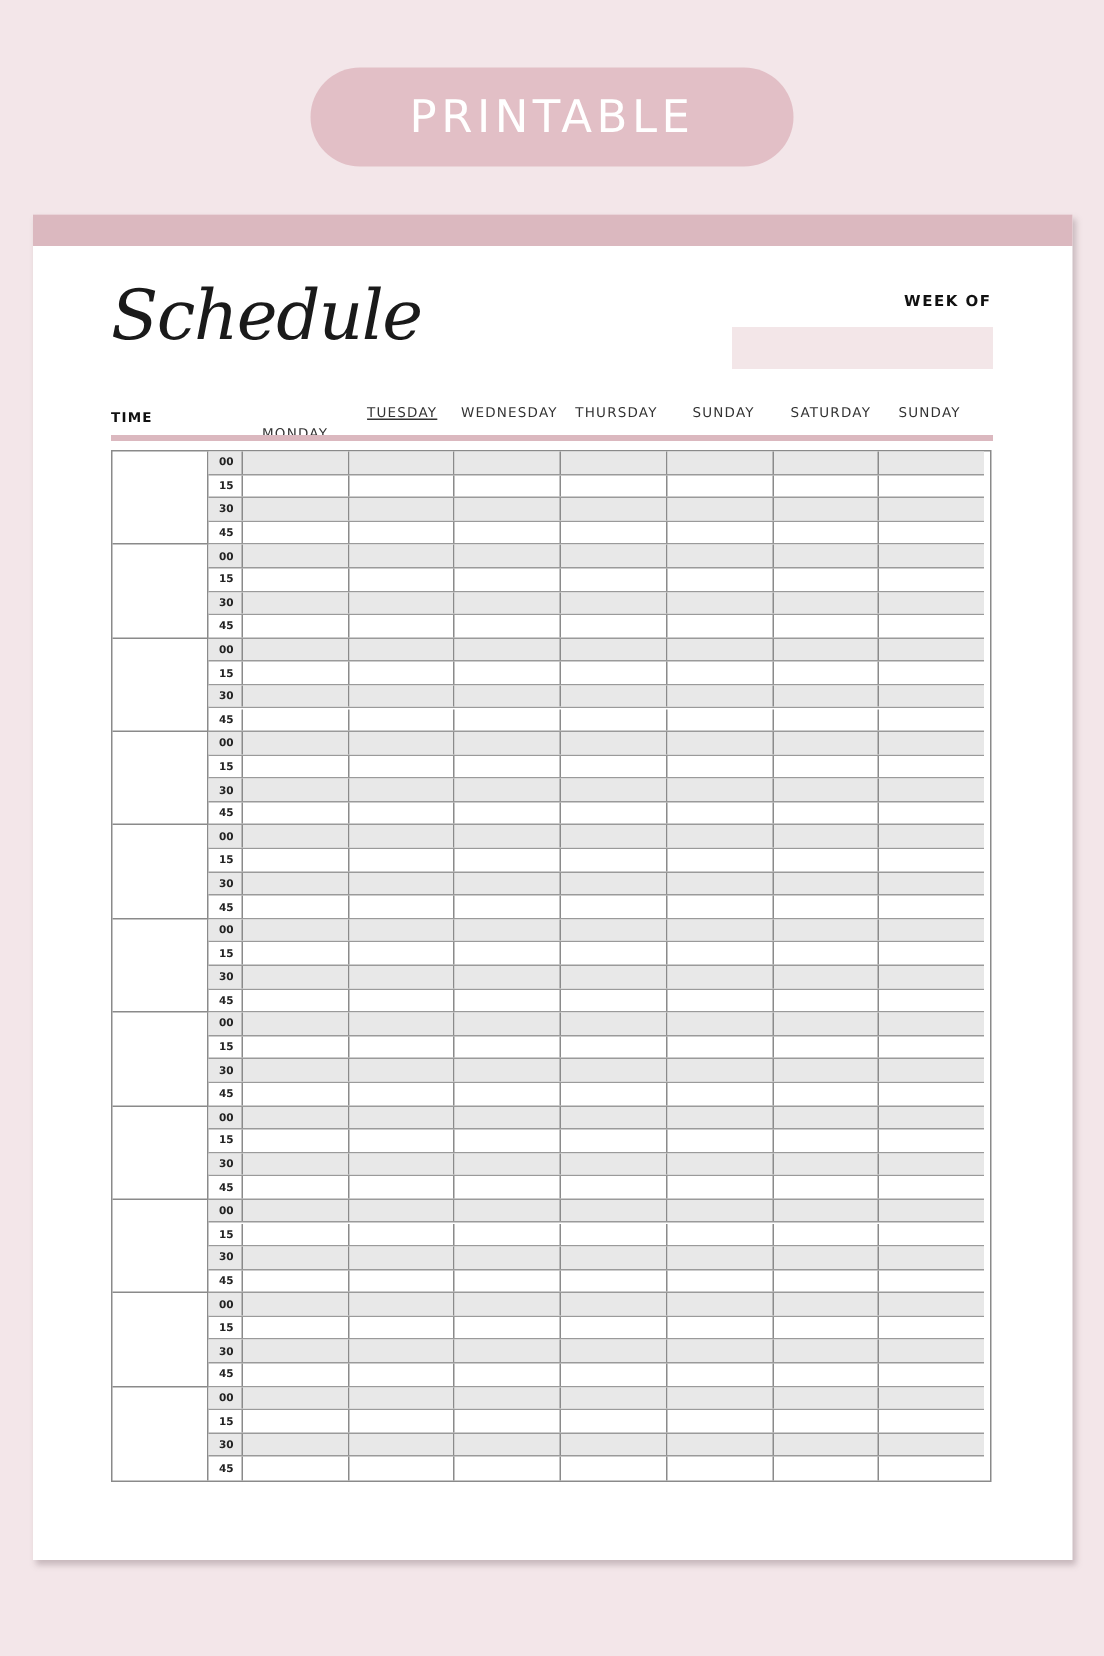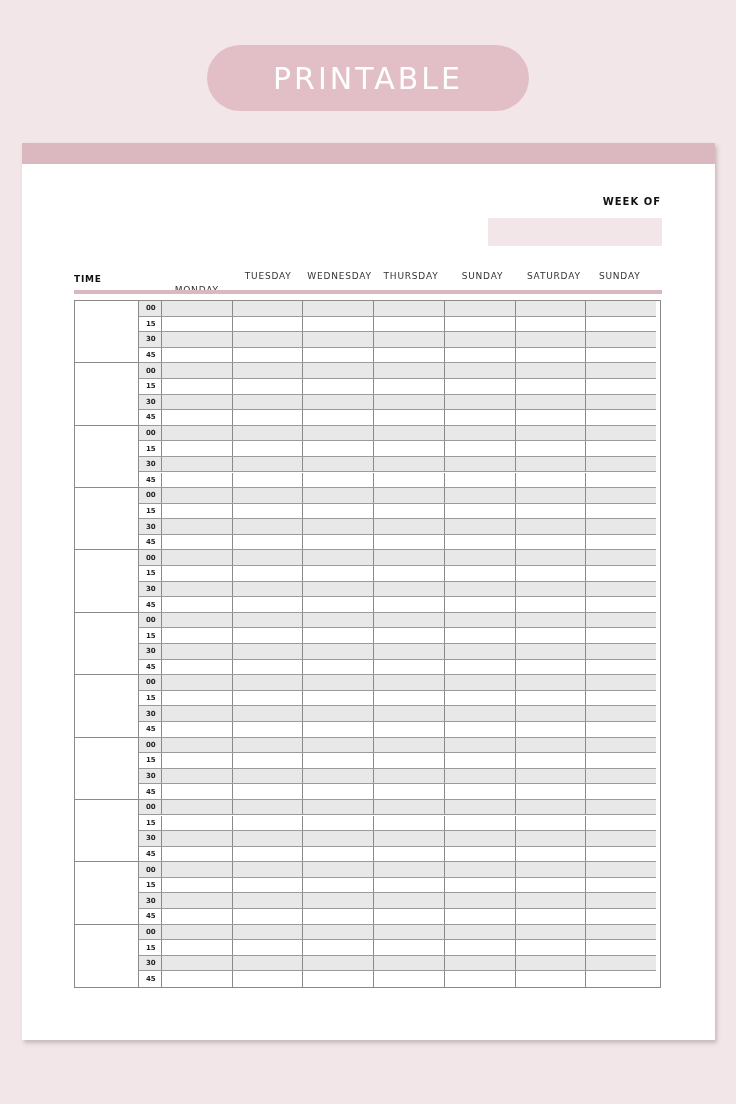--- a/index.html
+++ b/index.html
@@ -65,27 +65,28 @@
 </style>
 </head>
 <body>
 
 <div class="pill">
   <span>PRINTABLE</span>
 </div>
 
 <div class="page">
   <div class="band"></div>
+  <div class="title">Schedule</div>
   <div class="weekof-label">WEEK OF</div>
   <div class="weekof-box"></div>
 
   <div class="hdr time">TIME</div>
   <div id="dayHeaders">
       <div class="hdr" style="left: 139px; width: 71.4286px; margin-top: 14px;">MONDAY</div>
-      <div class="hdr" style="left: 210.429px; width: 71.4286px;">TUESDAY</div>
+      <div class="hdr" style="left: 210.429px; width: 71.4286px; text-decoration: underline;">TUESDAY</div>
       <div class="hdr" style="left: 281.857px; width: 71.4286px;">WEDNESDAY</div>
       <div class="hdr" style="left: 353.286px; width: 71.4286px;">THURSDAY</div>
       <div class="hdr" style="left: 424.714px; width: 71.4286px;">SUNDAY</div>
       <div class="hdr" style="left: 496.143px; width: 71.4286px;">SATURDAY</div>
       <div class="hdr" style="left: 562px; width: 71.4286px;">SUNDAY</div>
     </div>
   <div class="rule"></div>
 
   <div class="grid" id="grid">
       <div class="hour" style="top: 0px; height: 62.3636px;"></div>

